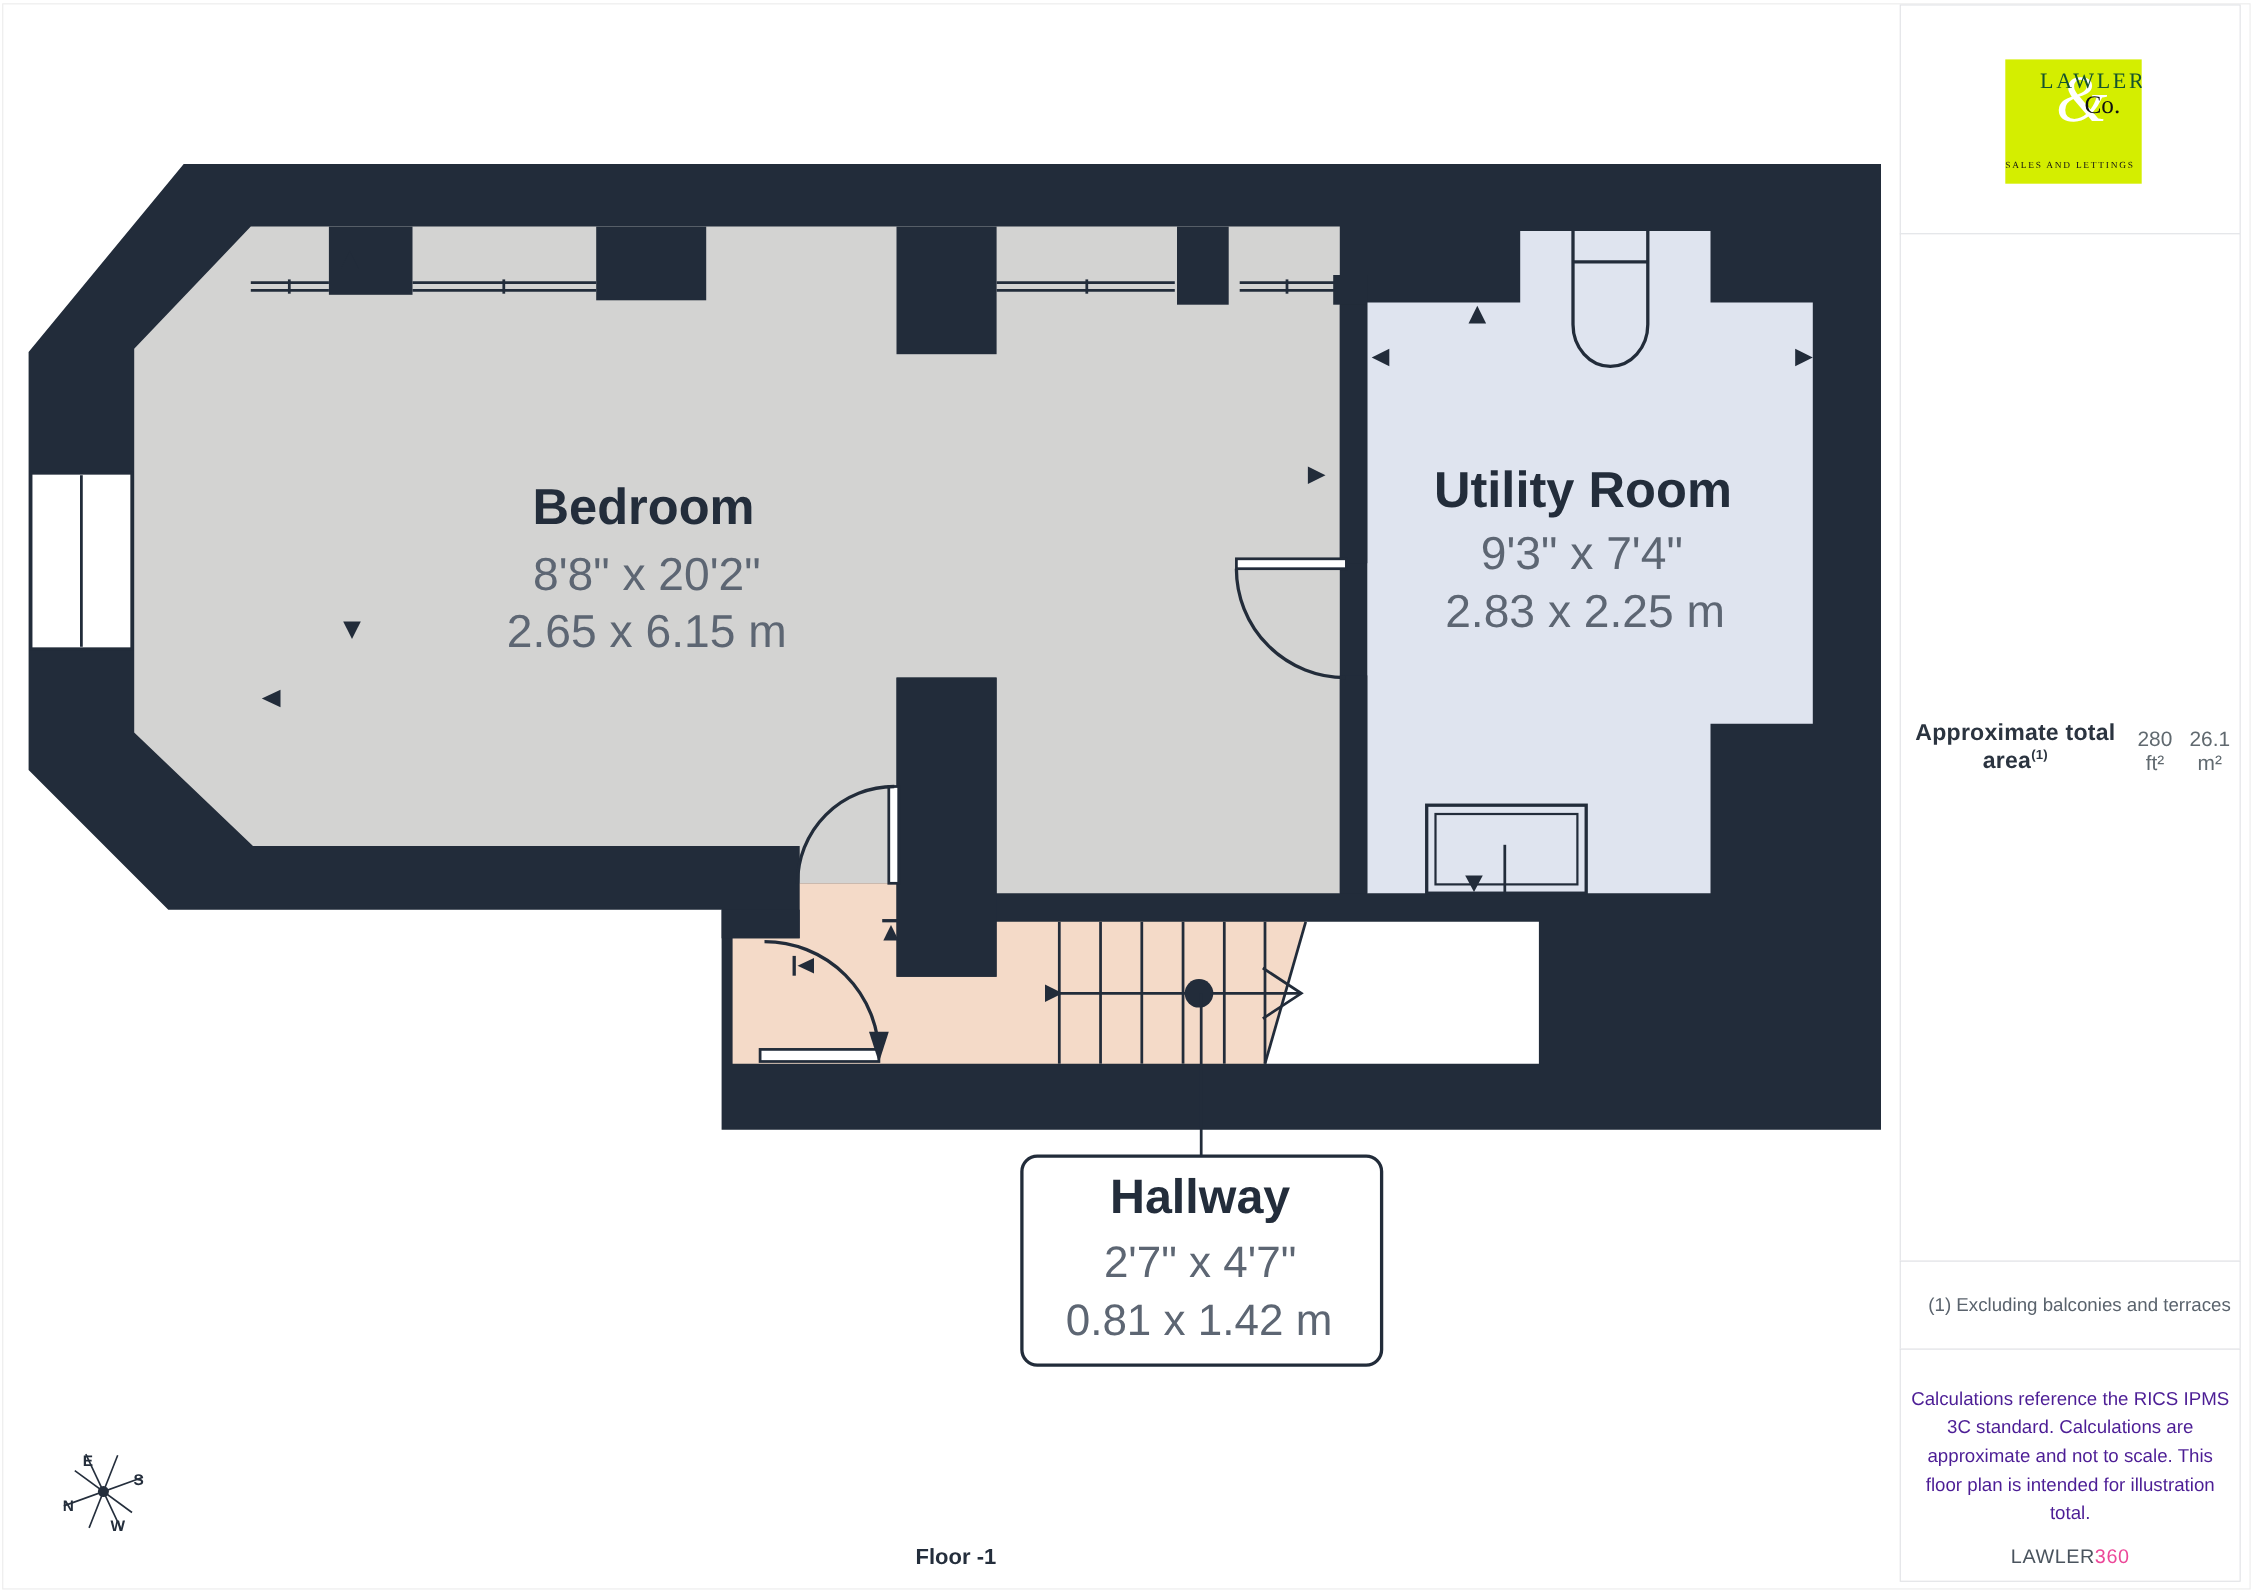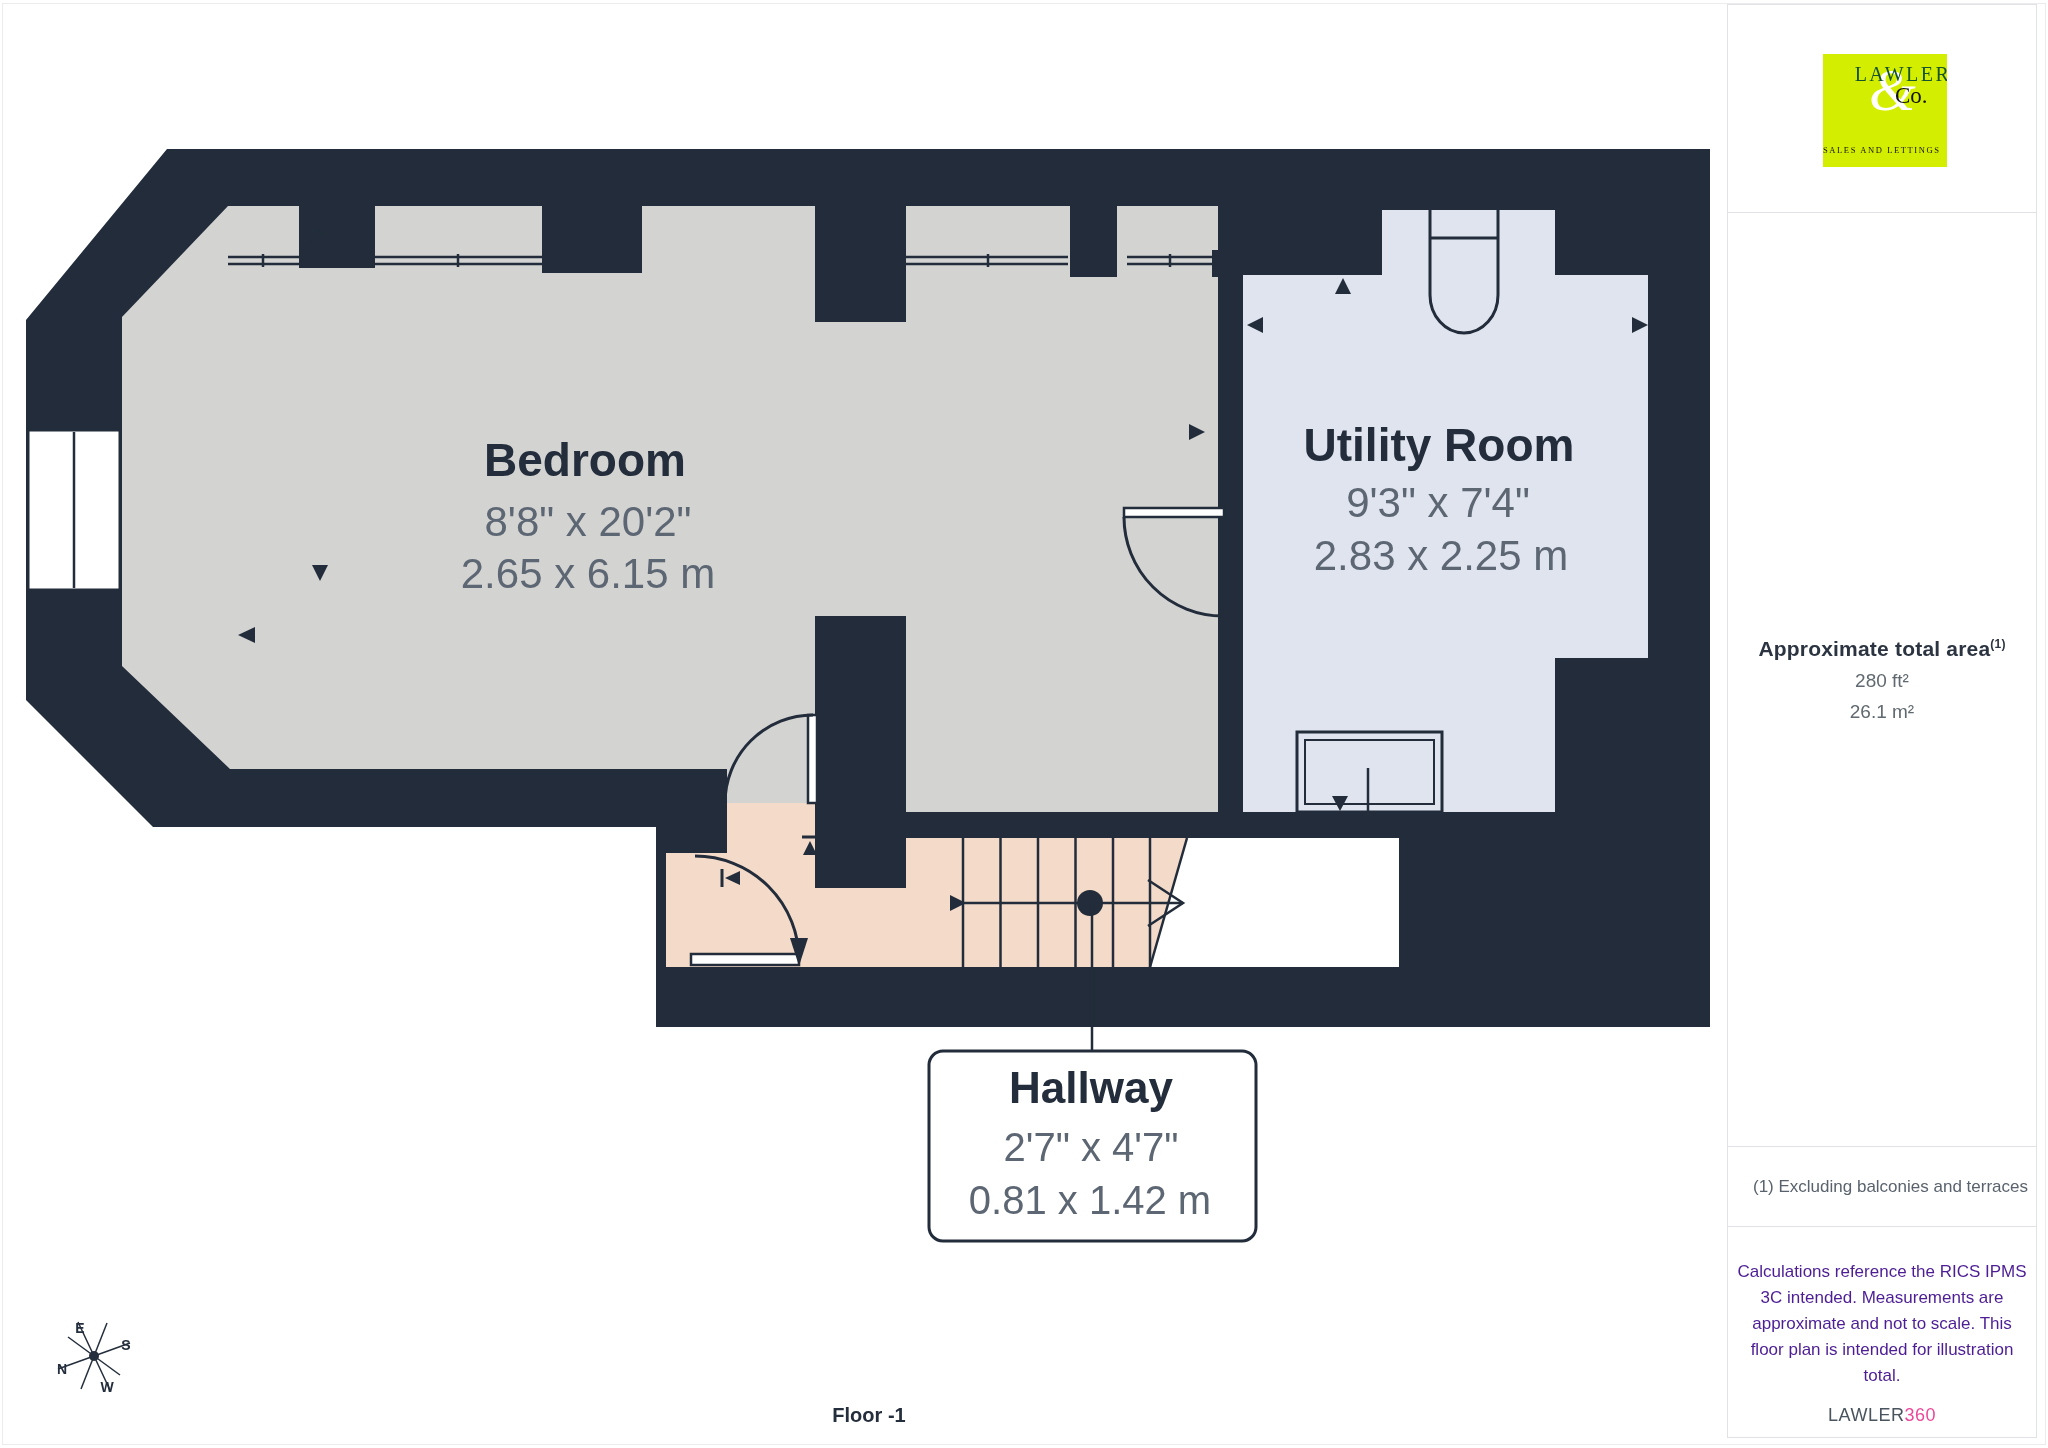--- a/index.html
+++ b/index.html
@@ -15,21 +15,21 @@
   .floor-label{font-size:20px;font-weight:700;fill:#242e3c;}
   .compass-letter{font-size:14px;font-weight:700;fill:#242e3c;}
   .stroke-wall{stroke:#222c3a;fill:none;}
   .leaf{fill:#ffffff;stroke:#222c3a;stroke-width:2.5;}
   .marker{fill:#222c3a;}
 
   
   .sidebar-box{position:absolute;left:1727px;width:310px;border:1px solid #e0e2e5;
                box-sizing:border-box;background:#fff;}
   .logo-box{top:4px;height:209px;}
-  .area-box{top:212px;height:935px;display:flex;flex-direction:column;justify-content:center;
+  .area-box{top:212px;height:935px;display:flex;flex-direction:row;justify-content:center;
             align-items:center;text-align:center;}
   .footnote-box{top:1146px;height:81px;display:flex;align-items:center;justify-content:center;padding-left:17px;}
   .disclaimer-box{top:1226px;height:212px;text-align:center;padding-top:32px;}
   .area-title{font-size:21px;font-weight:700;color:#2b3440;letter-spacing:.2px;}
   .area-title sup{font-size:12px;}
   .area-val{font-size:19px;color:#60696f;margin-top:9px;}
   .footnote{font-size:17px;color:#5a636d;}
   .disc-line{font-size:17px;color:#4c1d95;line-height:26px;}
   .brand{margin-top:16px;font-size:18px;letter-spacing:.5px;}
   .brand .g{color:#4a545e;}
@@ -209,21 +209,21 @@
     <div class="area-val">280 ft²</div>
     <div class="area-val">26.1 m²</div>
   </div>
 
   <div class="sidebar-box footnote-box">
     <div class="footnote">(1) Excluding balconies and terraces</div>
   </div>
 
   <div class="sidebar-box disclaimer-box">
     <div class="disc-line">Calculations reference the RICS IPMS</div>
-    <div class="disc-line">3C intended. Measurements are</div>
+    <div class="disc-line">3C standard. Calculations are</div>
     <div class="disc-line">approximate and not to scale. This</div>
     <div class="disc-line">floor plan is intended for illustration</div>
     <div class="disc-line">total.</div>
     <div class="brand">
       <span class="g">LAWLER</span><span class="b">360</span>
     </div>
   </div>
 </div>
 
 </body></html>

